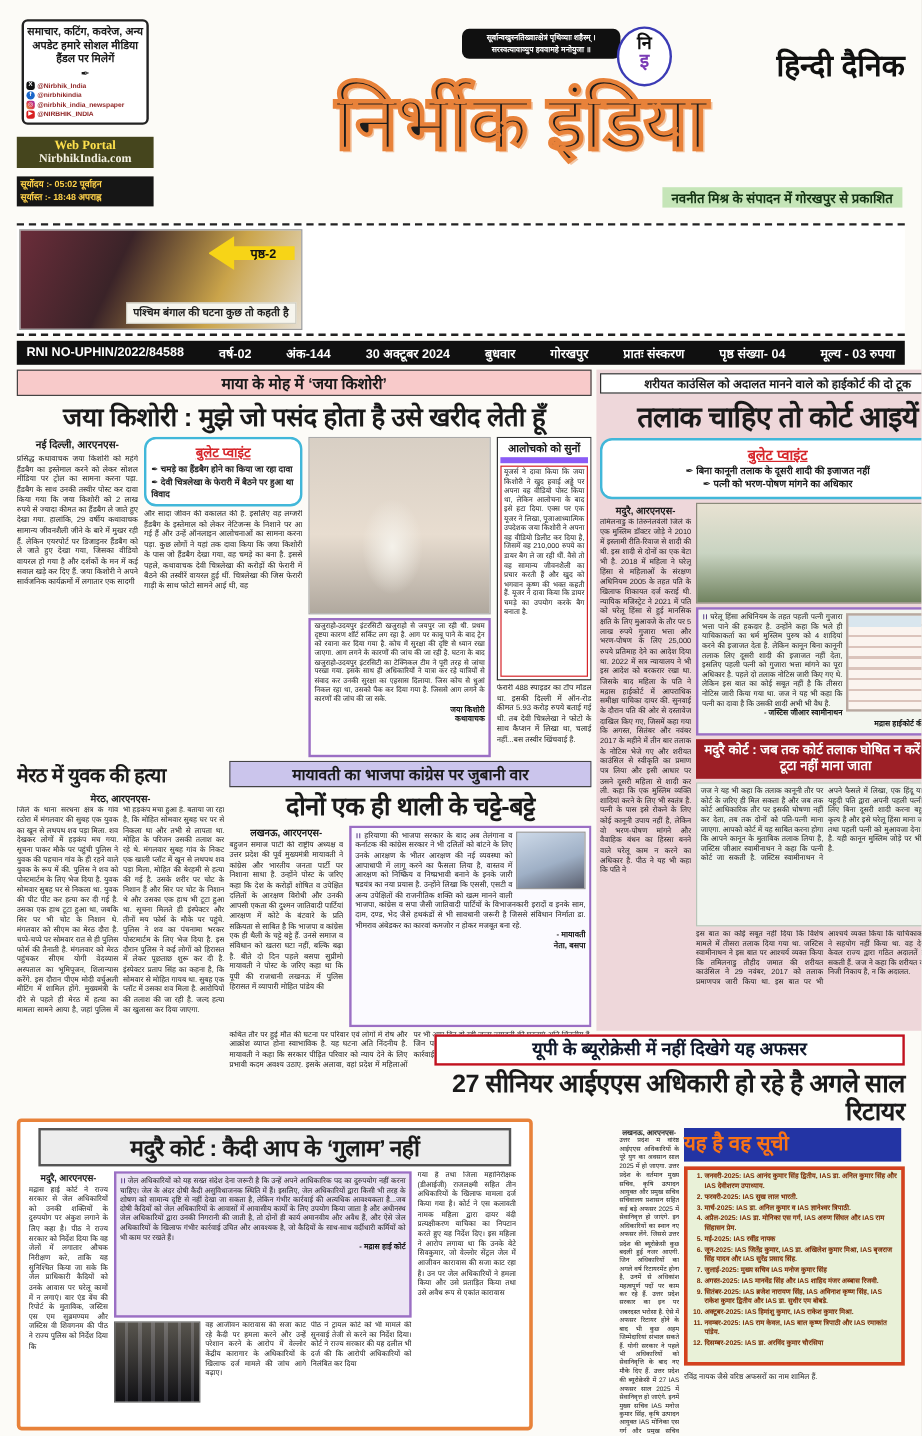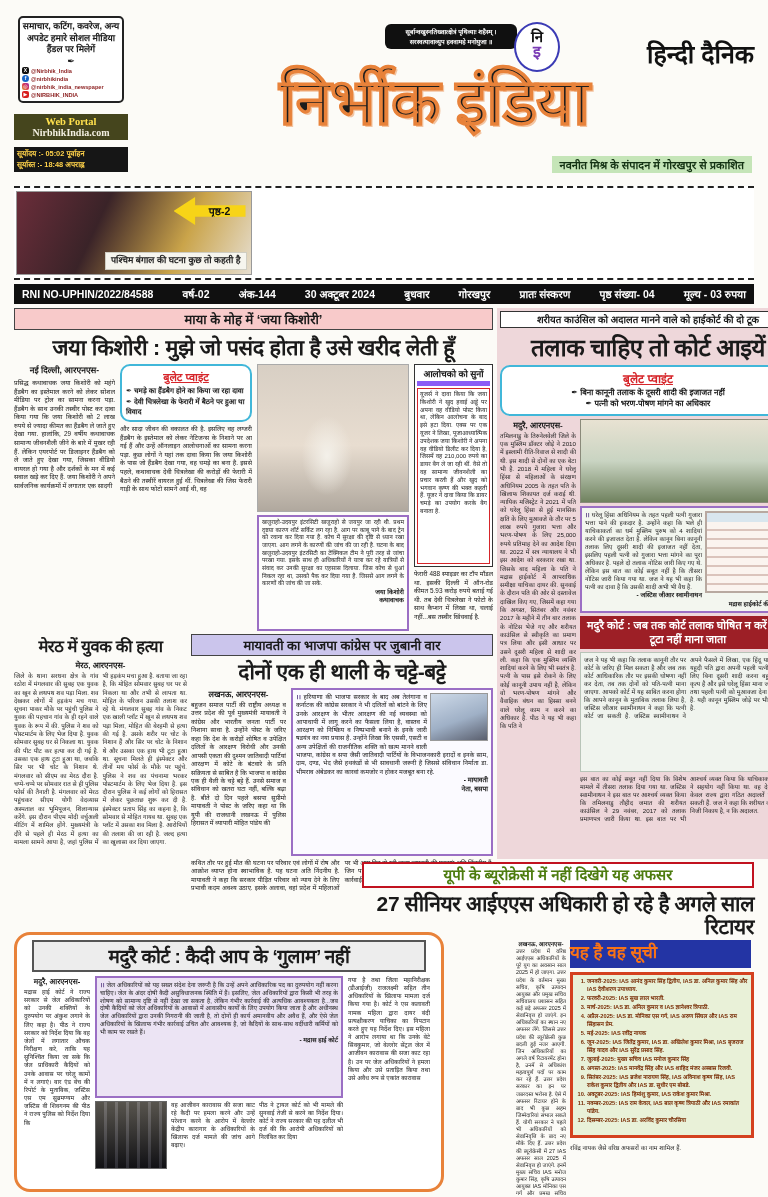--- a/index.html
+++ b/index.html
@@ -71,21 +71,21 @@
   .jcap { margin-top:3px; border:2px solid #9b6fc4; background:#fdfdfb; padding:2px 3px; font-size:5.9px; line-height:1.3; text-align:justify; height:116px; overflow:hidden; }
   .jcap-sign { text-align:right; font-weight:700; font-size:6.4px; line-height:1.3; }
   .jcol4 { flex:1 1 auto; min-width:0; }
   .critics-box { border:1.5px solid #333; background:#fff; padding:2px; }
   .cb-title { font-size:9px; font-weight:900; text-align:center; border-bottom:5px solid #8b5cf6; padding-bottom:1px; margin-bottom:2px; }
   .cb-text { border:1.5px solid #d6252a; padding:2px; font-size:6px; line-height:1.3; text-align:justify; height:176px; overflow:hidden; }
   .ferrari { margin-top:3px; font-size:6.4px; line-height:1.34; text-align:justify; overflow:hidden; }
 
   
   .s-meerut { position:absolute; top:634px; left:14px; width:173px; height:294px; overflow:hidden; }
-  .s-meerut .headline { font-size:16.5px; font-weight:900; text-align:center; letter-spacing:-.4px; }
+  .s-meerut .headline { font-size:16.5px; font-weight:900; text-align:left; letter-spacing:-.4px; }
   .s-meerut .dateline { font-size:8px; margin:2px 0; }
   .s-meerut .bodytxt { column-count:2; column-gap:4px; font-size:6.2px; height:252px; }
 
   
   .s-maya { position:absolute; top:634px; left:191px; width:302px; height:294px; overflow:hidden; }
   .s-maya .kicker { background:#cbc5ec; font-size:13px; font-weight:900; padding:1px 0; }
   .s-maya .headline { font-size:21px; font-weight:900; text-align:center; margin:1px 0 3px; letter-spacing:-.4px; }
   .mrow { display:flex; gap:5px; height:168px; overflow:hidden; }
   .mcol1 { flex:0 0 95px; } .mcol1 .dateline { font-size:8px; margin-bottom:2px; }
   .mcol1 .bodytxt { font-size:6.3px; }
@@ -109,37 +109,37 @@
   .tquote { margin-top:3px; border:2px solid #9b6fc4; background:#f3f6ef; padding:3px; font-size:6.2px; line-height:1.3; text-align:justify; overflow:hidden; }
   .court-bld { float:right; width:86px; height:82px; margin:0 0 2px 3px; border:2px solid #b8a9a0; background:
       linear-gradient(180deg, #d9e6ee 0 12%, transparent 12%),
       repeating-linear-gradient(180deg,#fbf4ef 0 7px,#dbc4bc 7px 9px); }
   .s-talaq .q-attr { font-size:6.4px; }
   .subhead { margin-top:3px; background:#9d1f26; color:#fff; font-size:11px; font-weight:900; text-align:center; padding:2px 3px; line-height:1.3; }
   .box2col { margin-top:3px; background:#f0f4ee; border:1px solid #b8c4b8; padding:3px; column-count:2; column-gap:4px; font-size:6.2px; line-height:1.3; text-align:justify; height:120px; overflow:hidden; }
   .tail2col { margin-top:3px; column-count:2; column-gap:4px; font-size:6.2px; line-height:1.3; text-align:justify; height:92px; overflow:hidden; }
 
   
-  .s-pris { position:absolute; top:932px; left:14px; width:430px; height:260px; border:3px solid #e8823a; border-radius:16px; background:#fff; padding:5px 7px; overflow:hidden; }
+  .s-pris { position:absolute; top:932px; left:14px; width:430px; height:260px; border:3px solid #e8823a; border-radius:4px; background:#fff; padding:5px 7px; overflow:hidden; }
   .s-pris .headline { border:2px solid #555; background:#ededed; font-size:19px; font-weight:900; text-align:center; margin:0 8px 4px; padding:1px 0; letter-spacing:-.4px; }
   .prow { display:flex; gap:5px; height:198px; overflow:hidden; }
   .pcol1 { flex:0 0 66px; } .pcol1 .dateline { font-size:7.5px; margin-bottom:2px; }
   .pcol1 .bodytxt, .pcol4 .bodytxt, .pcol5 .bodytxt, .pmini { font-size:6.1px; }
   .pcenter { flex:0 0 248px; }
   .pquote { border:2px solid #9b6fc4; background:#ece4f4; padding:3px; font-size:6.1px; line-height:1.28; text-align:justify; height:122px; overflow:hidden; }
   .pq-attr { text-align:right; font-weight:700; font-size:6.4px; }
   .punder { display:flex; gap:4px; margin-top:3px; height:68px; overflow:hidden; }
   .jail-photo { flex:0 0 72px; border:1px solid #666; background:
       linear-gradient(180deg, rgba(200,190,160,.35), rgba(0,0,0,.4)),
       repeating-linear-gradient(90deg,#1c1c22 0 8px,#4a4a56 8px 11px); }
   .pmini { flex:1; text-align:justify; line-height:1.3; overflow:hidden; }
   .pcol4 { flex:0 0 82px; } .pcol5 { flex:1; min-width:0; }
 
   
-  .ias-kicker { position:absolute; top:862px; left:362px; width:392px; height:26px; background:#fff; border:2px solid #c1121f; color:#4d7c0f; font-size:15px; font-weight:900; text-align:center; line-height:22px; }
+  .ias-kicker { position:absolute; top:862px; left:362px; width:392px; height:26px; background:#fff; border:2px solid #c1121f; color:#0f172a; font-size:15px; font-weight:900; text-align:center; line-height:22px; }
   .ias-headline { position:absolute; top:892px; left:362px; width:392px; font-size:21px; font-weight:900; text-align:right; line-height:1.1; letter-spacing:-.4px; }
   .ias-body { position:absolute; top:940px; left:516px; width:50px; height:255px; overflow:hidden; }
   .ias-body .dateline { font-size:6px; }
   .ias-body .bodytxt { font-size:5.4px; line-height:1.32; }
   .ias-list-title { position:absolute; top:940px; left:570px; width:181px; height:28px; background:#2334a4; color:#f97316; font-size:17px; font-weight:900; line-height:26px; }
   .ias-list-box { position:absolute; top:972px; left:570px; width:184px; height:166px; background:#e9f1d8; border:3px solid #d4411f; padding:3px 3px 3px 2px; overflow:hidden; }
   .ias-list-box ol { margin:0; padding-left:12px; font-size:5.7px; font-weight:700; color:#7a2f08; line-height:1.4; }
   .ias-list-box li { margin-bottom:1px; }
   .ias-footnote { position:absolute; top:1144px; left:570px; width:184px; font-size:6.2px; color:#222; line-height:1.4; }
 </style>

